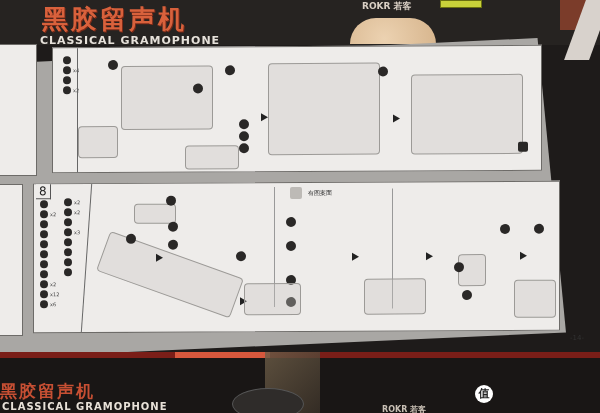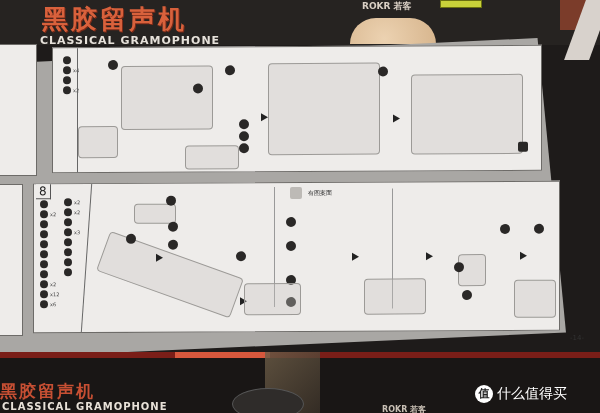--- a/index.html
+++ b/index.html
@@ -215,14 +215,13 @@
 <div class="red-strip"></div>
 <div class="red-strip2"></div>
 <div class="gear-art"></div>
 <div class="record"></div>
 <div class="bottom-title">黑胶留声机</div>
 <div class="bottom-sub">CLASSICAL GRAMOPHONE</div>
 <div class="bottom-brand">ROKR 若客</div>
 
 <div class="watermark">
   <span class="wm-logo">值</span>
-  <span>什么值得买</span>
 </div>
 
 </body></html>

